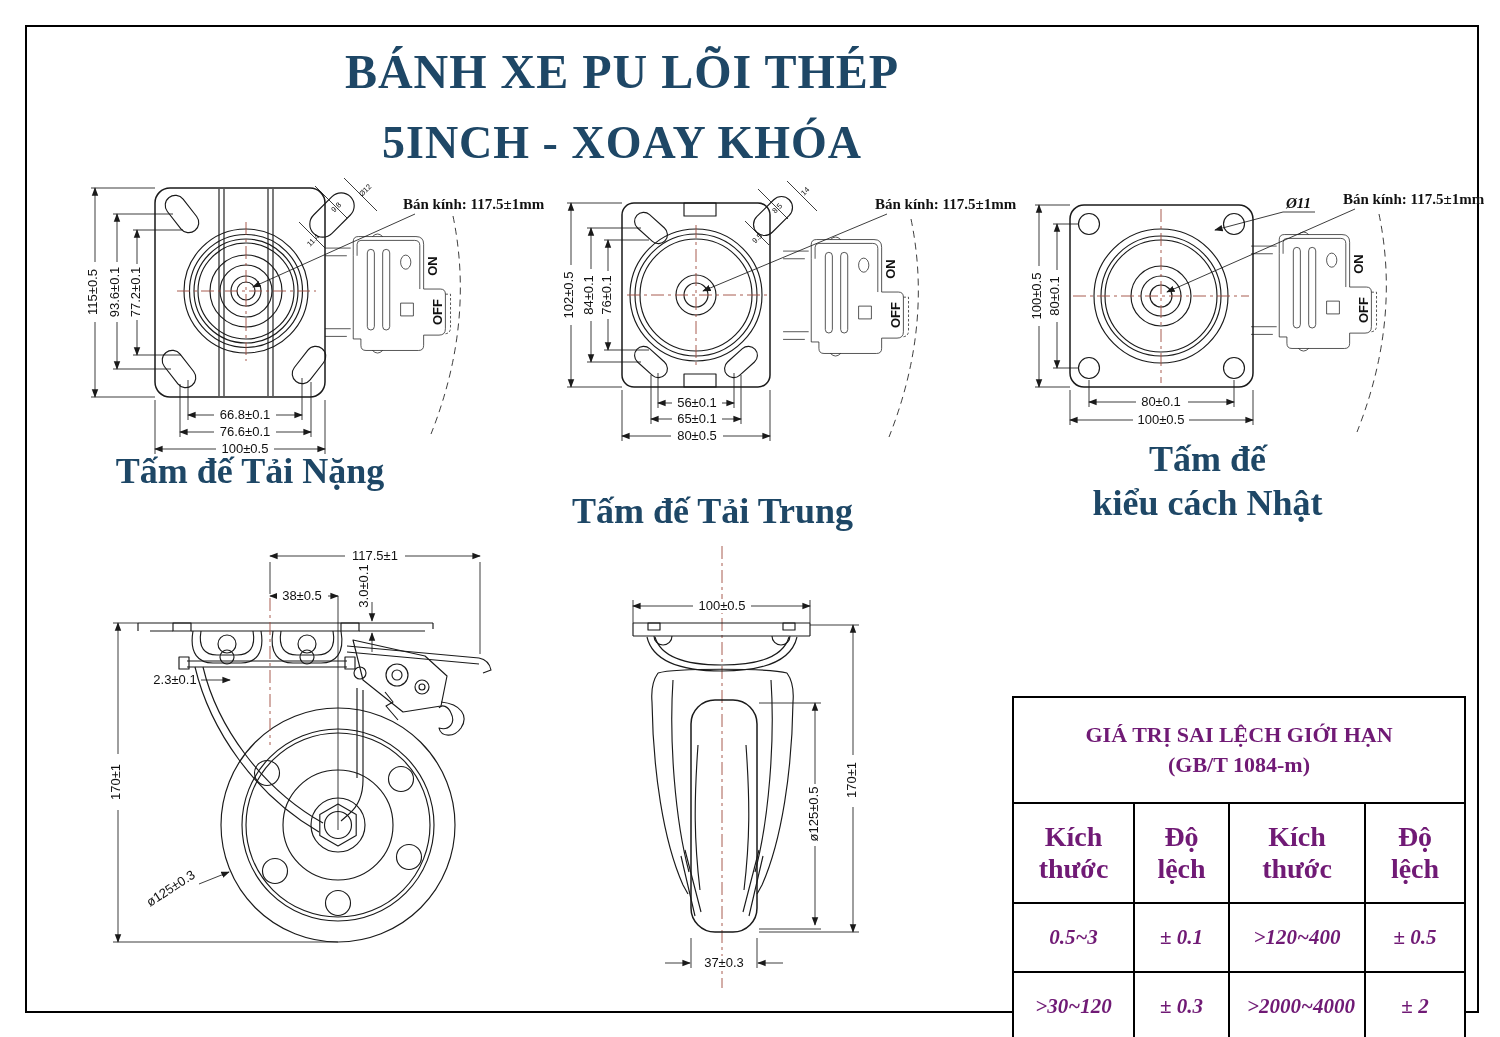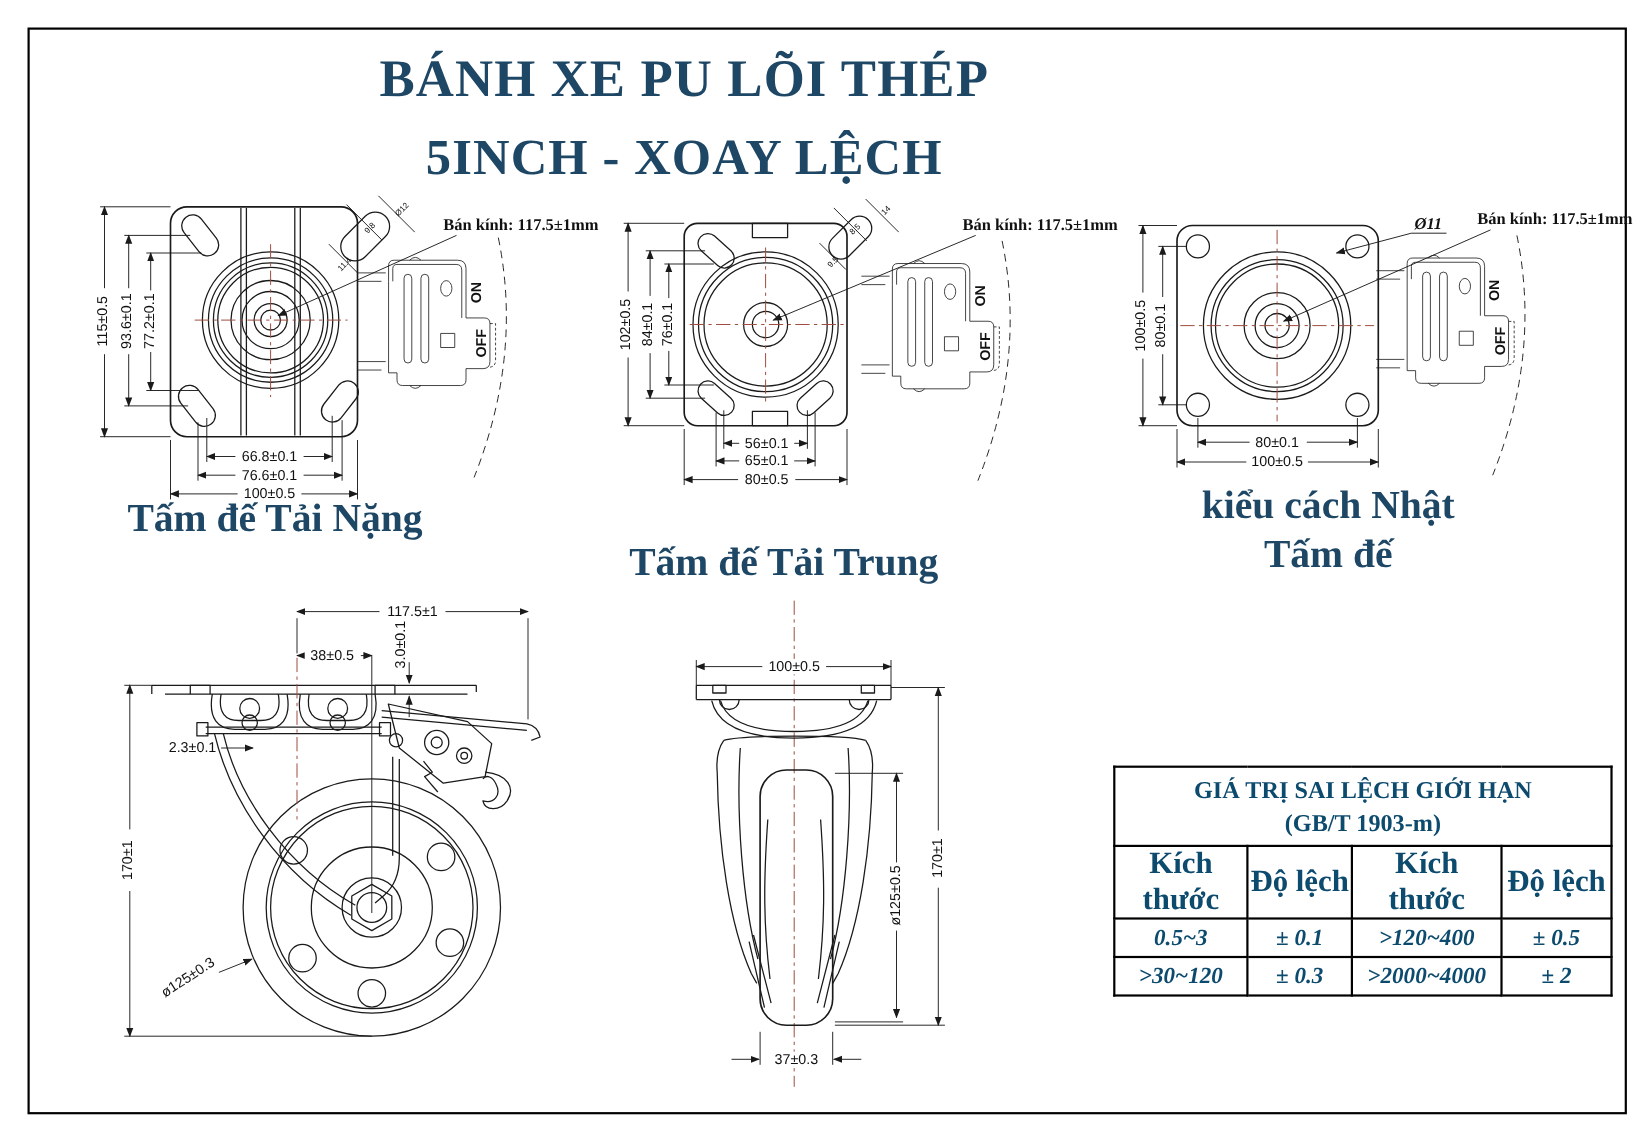--- a/index.html
+++ b/index.html
@@ -18,32 +18,32 @@
   .dash{stroke-dasharray:7 5;}
   text{fill:#111;}
   .dim{font-family:"Liberation Sans",sans-serif;font-size:13px;text-anchor:middle;}
   .tiny{font-family:"Liberation Sans",sans-serif;font-size:7.5px;text-anchor:middle;}
   .onoff{font-family:"Liberation Sans",sans-serif;font-size:13px;font-weight:bold;text-anchor:middle;}
   .note{font-family:"Liberation Serif",serif;font-size:15px;font-weight:bold;text-anchor:start;}
   .bg{fill:#fff;stroke:none;}
   
   .toltable{border-collapse:collapse;table-layout:fixed;width:452px;background:#fff;}
   .toltable td,.toltable th{border:2px solid #000;text-align:center;vertical-align:middle;
-    font-family:"Liberation Serif",serif;font-weight:bold;color:#0c4a6e;padding:0;}
+    font-family:"Liberation Serif",serif;font-weight:bold;color:#701a75;padding:17px;}
   .toltable .ttl{font-size:22px;line-height:1.35;height:70px;}
   .toltable .hdr td{font-size:28px;height:42px;}
   .toltable .row td{font-size:21px;height:33px;font-style:italic;}
 </style>
 </head>
 <body>
 
 <div class="frame"></div>
 
 <div class="abs title" id="title1">BÁNH XE PU LÕI THÉP</div>
-<div class="abs title" id="title2">5INCH - XOAY LỆCH</div>
+<div class="abs title" id="title2">5INCH - XOAY KHÓA</div>
 
 <svg class="abs" style="left:85px;top:178px" width="470" height="290" viewBox="0 0 470 290">
   <defs>
     <marker id="m1" viewBox="0 0 10 10" refX="9" refY="5" markerWidth="10" markerHeight="10" orient="auto-start-reverse">
       <path d="M0,1.2 L10,5 L0,8.8 Z" fill="#1a1a1a"></path>
     </marker>
   </defs>
   <g>
     <rect class="ln thk" x="70" y="10" width="170" height="209" rx="15"></rect>
     <path class="ln" d="M134,11 V218 M139,11 V218 M183,11 V218 M188,11 V218"></path>
@@ -251,22 +251,22 @@
     <path class="dimln" d="M55,212 V247 M238,212 V247"></path>
     <path class="dimln" d="M55,242 H238" marker-start="url(#m3)" marker-end="url(#m3)"></path>
     <rect class="bg" x="118" y="235" width="56" height="14"></rect>
     <text class="dim" x="146" y="246">100±0.5</text>
   </g>
 </svg>
 
 <div class="abs figlabel" style="left:85px;top:450px;width:330px">Tấm đế Tải Nặng</div>
 <div class="abs figlabel" style="left:540px;top:490px;width:345px">Tấm đế Tải Trung</div>
 <div class="abs figlabel" style="left:1030px;top:438px;width:355px">
+  <div>Tấm đế</div>
   <div>kiểu cách Nhật</div>
-  <div>Tấm đế</div>
 </div>
 
 <svg class="abs" style="left:95px;top:540px" width="435" height="520" viewBox="0 0 435 520">
   <defs>
     <marker id="m4" viewBox="0 0 10 10" refX="9" refY="5" markerWidth="10" markerHeight="10" orient="auto-start-reverse">
       <path d="M0,1.2 L10,5 L0,8.8 Z" fill="#1a1a1a"></path>
     </marker>
   </defs>
 
   <g class="ln">
@@ -403,21 +403,21 @@
     <colgroup>
         <col style="width:121px">
         <col style="width:95px">
         <col style="width:136px">
         <col style="width:100px">
       </colgroup>
     <tbody>
         <tr>
       <td class="ttl" colspan="4">
         <div>GIÁ TRỊ SAI LỆCH GIỚI HẠN</div>
-        <div>(GB/T 1903-m)</div>
+        <div>(GB/T 1084-m)</div>
       </td>
     </tr>
     <tr class="hdr">
       <td>Kích thước</td>
       <td>Độ lệch</td>
       <td>Kích thước</td>
       <td>Độ lệch</td>
     </tr>
     <tr class="row">
       <td>0.5~3</td>

